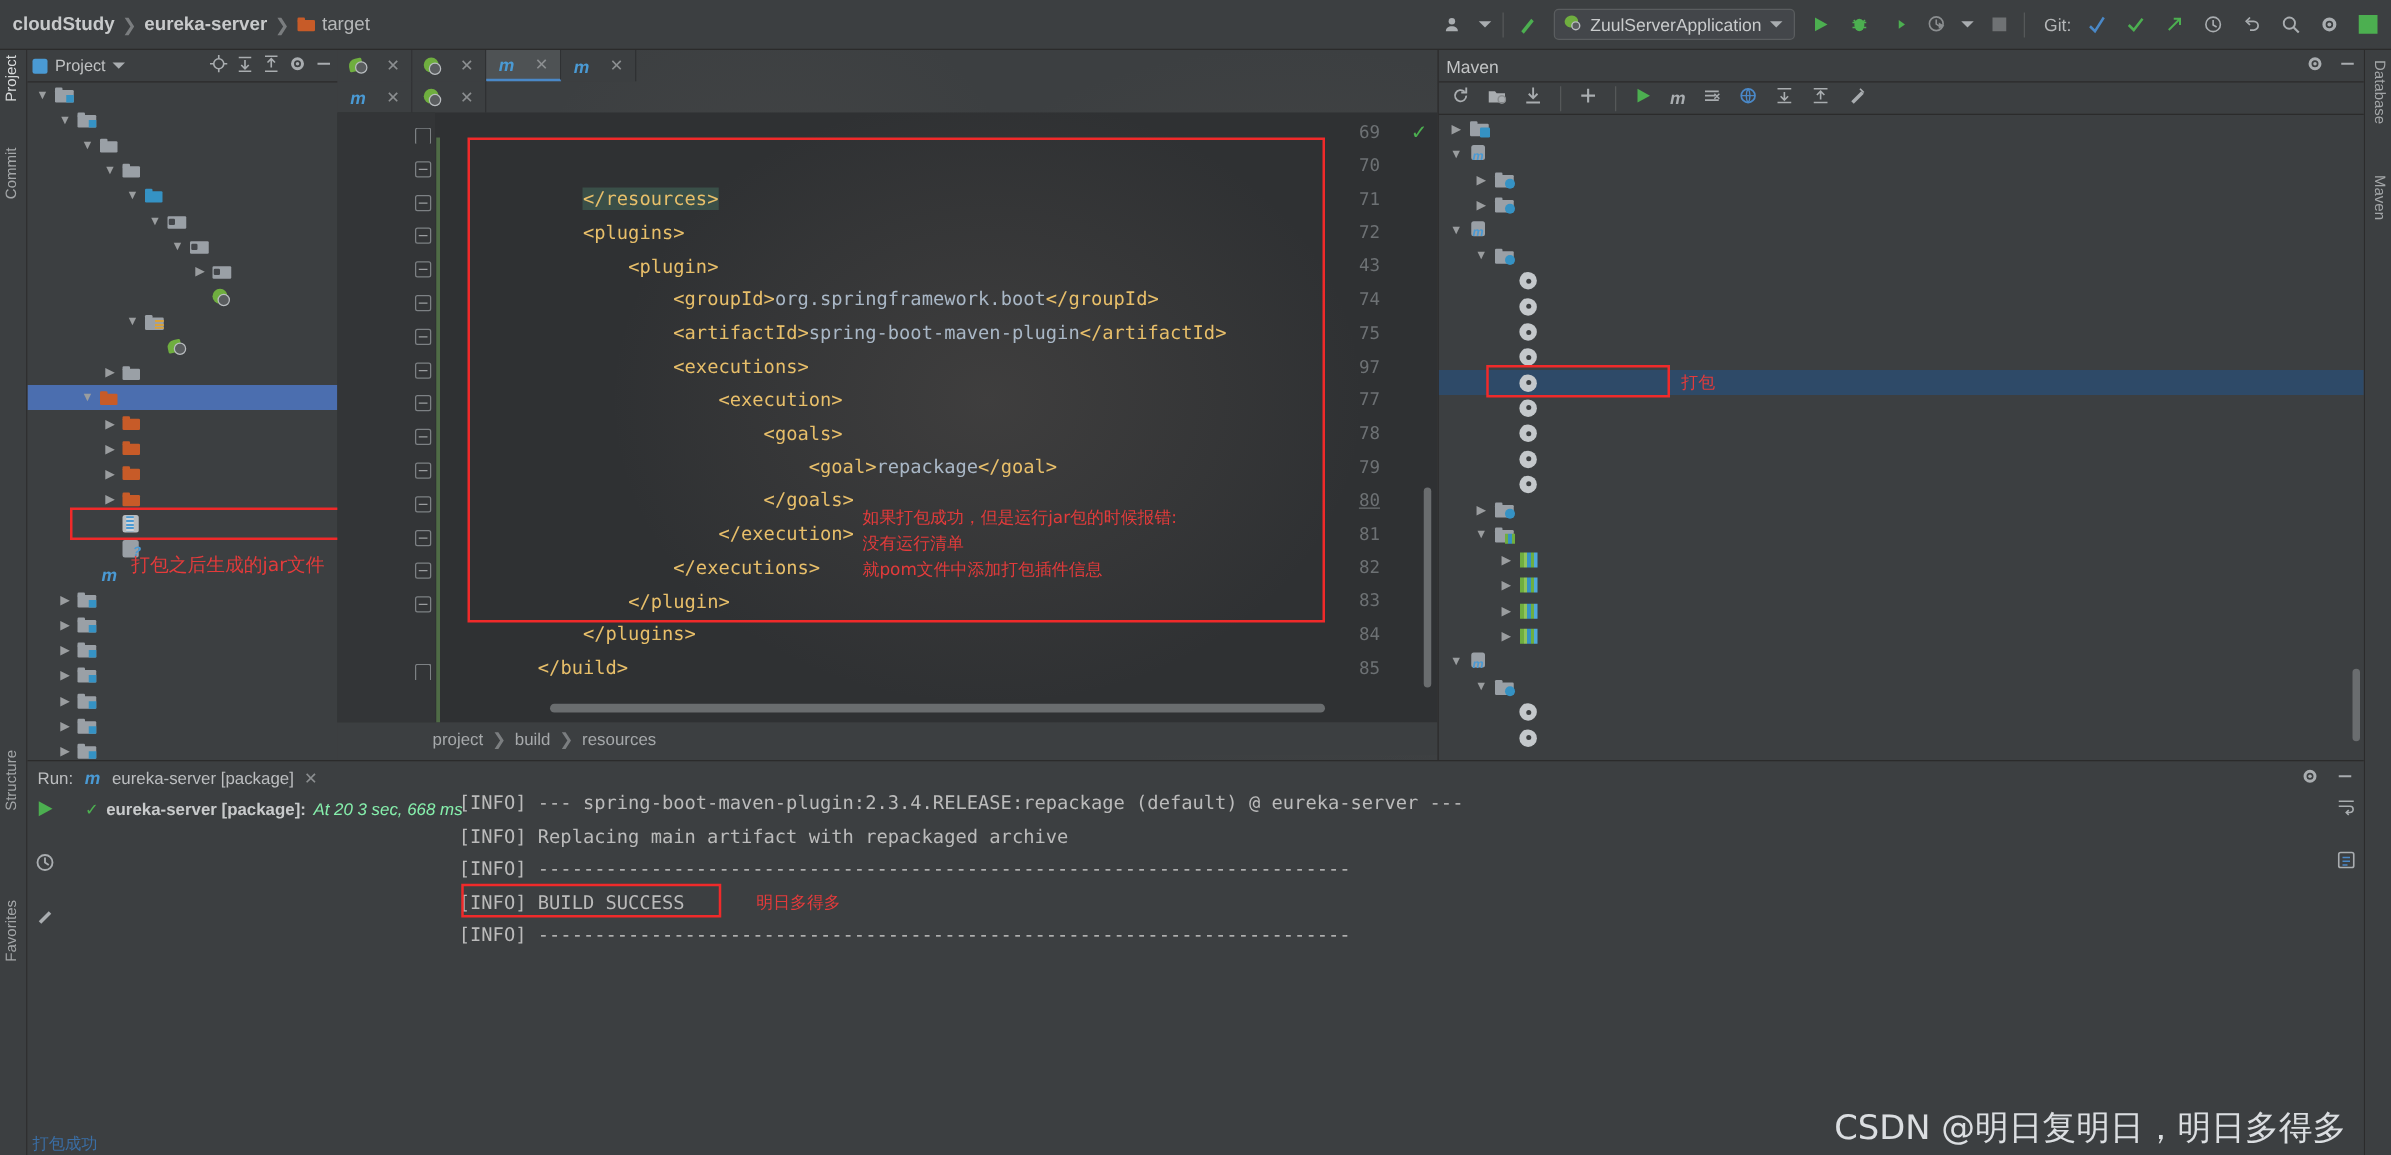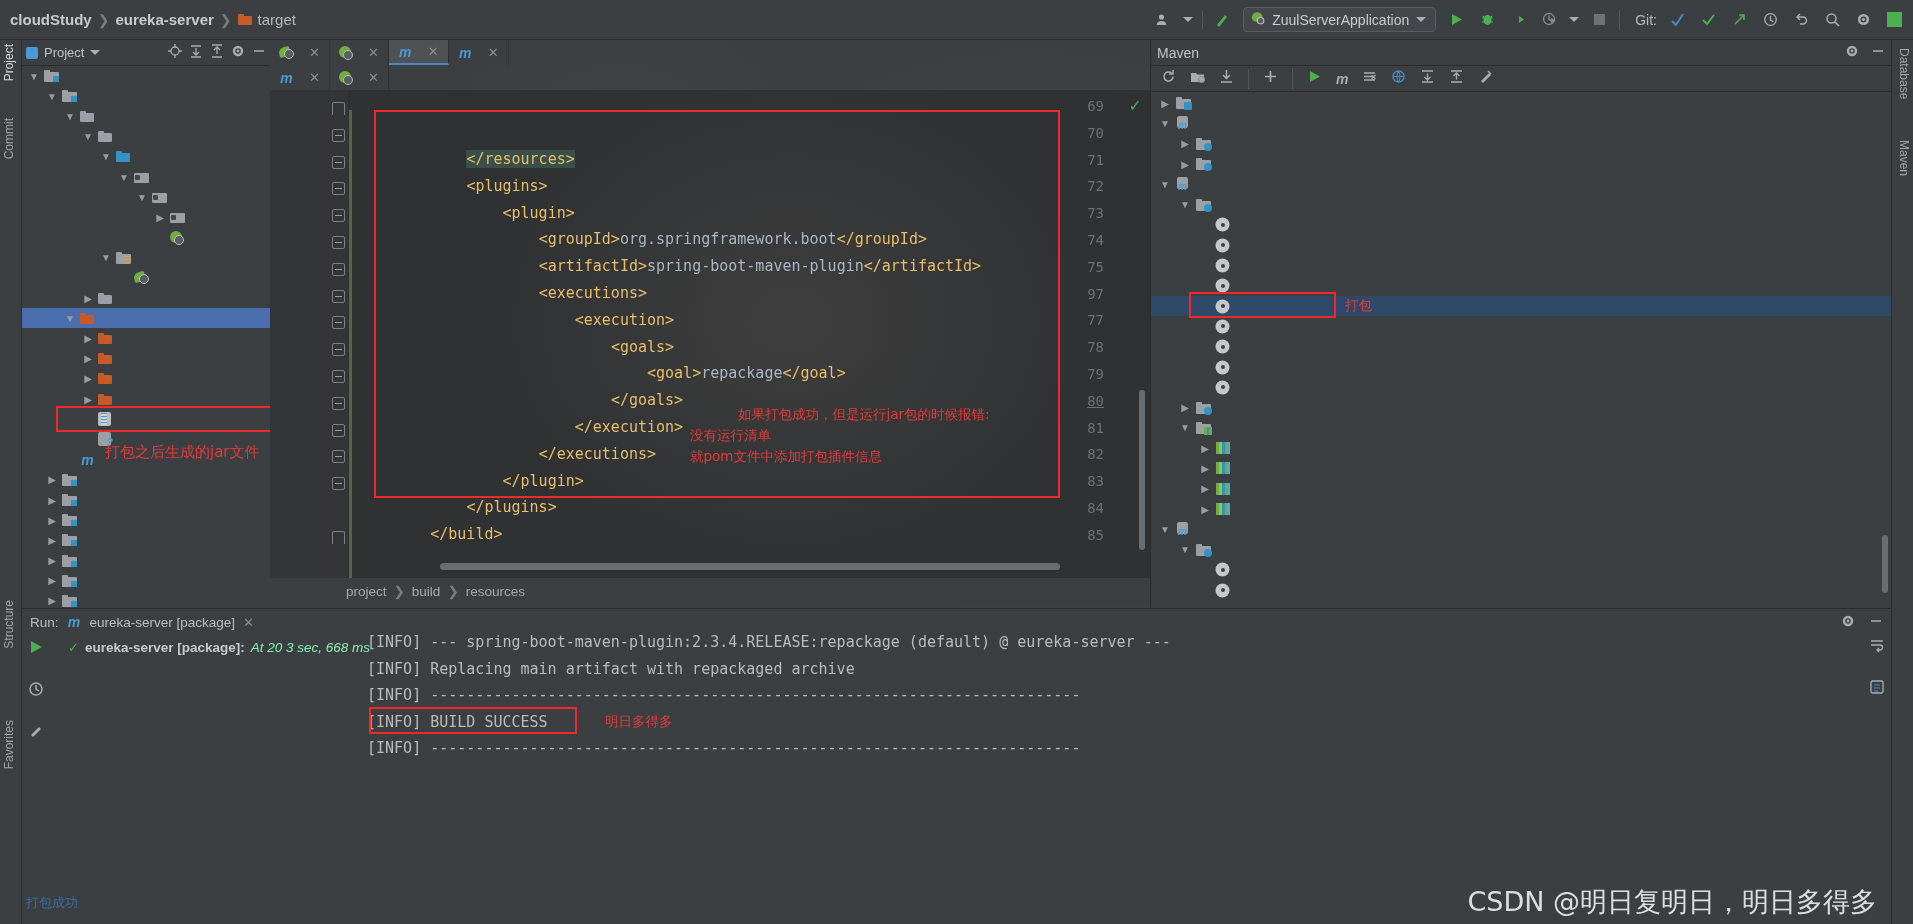--- a/index.html
+++ b/index.html
@@ -222,21 +222,21 @@
     font-family:"DejaVu Sans Mono", monospace; font-size:15px; line-height:26.5px;
     color:#bbbbbb; white-space:pre; overflow:hidden;
   }
   .cline{position:absolute;left:0;white-space:pre;}
   .run-left-icons{position:absolute;left:6px;top:30px;display:flex;flex-direction:column;gap:22px;align-items:center;color:#a9adb0;}
   .run-rail-right{position:absolute;right:6px;top:28px;display:flex;flex-direction:column;gap:22px;align-items:center;color:#a9adb0;}
   .watermark{
     position:absolute; right:14px; bottom:4px; font-size:27px; color:#e9ecef;
     font-family:"DejaVu Sans", sans-serif; opacity:.92; white-space:nowrap;
   }
-  .status-cn{position:absolute;left:26px;bottom:12px;color:#3a6ea5;font-size:13px;font-family:"DejaVu Sans",sans-serif;white-space:nowrap;}
+  .status-cn{position:absolute;left:26px;bottom:0px;color:#3a6ea5;font-size:13px;font-family:"DejaVu Sans",sans-serif;white-space:nowrap;}
 </style>
 </head>
 <body>
 
 <div id="app">
 
   <div class="topbar">
     <div class="breadcrumb">
       <span class="bc-seg">cloudStudy</span>
       <span class="bc-sep">❯</span>
@@ -604,21 +604,21 @@
     <div class="gutter"></div>
     <div id="gutter-lines">
         <div class="lineno" style="top: 8px;">69</div>
         <div class="foldmark cap" style="top: 12px;"></div>
         <div class="lineno" style="top: 34.8px;">70</div>
         <div class="foldmark box" style="top: 38.8px;"></div>
         <div class="lineno" style="top: 61.6px;">71</div>
         <div class="foldmark box" style="top: 65.6px;"></div>
         <div class="lineno" style="top: 88.4px; text-align: right;">72</div>
         <div class="foldmark box" style="top: 92.4px;"></div>
-        <div class="lineno" style="top: 115.2px;">73</div>
+        <div class="lineno" style="top: 115.2px;">43</div>
         <div class="foldmark box" style="top: 119.2px;"></div>
         <div class="lineno" style="top: 142px;">74</div>
         <div class="foldmark box" style="top: 146px;"></div>
         <div class="lineno" style="top: 168.8px;">75</div>
         <div class="foldmark box" style="top: 172.8px;"></div>
         <div class="lineno" style="top: 195.6px;">97</div>
         <div class="foldmark box" style="top: 199.6px;"></div>
         <div class="lineno" style="top: 222.4px;">77</div>
         <div class="foldmark box" style="top: 226.4px;"></div>
         <div class="lineno" style="top: 249.2px;">78</div>
@@ -637,21 +637,21 @@
         <div class="lineno" style="top: 436.8px;">85</div>
         <div class="foldmark cap" style="top: 440.8px;"></div>
       </div>
     <div class="greenbar" style="top:20px;height:470px;"></div>
     <div class="code" id="code-lines"><div class="cl" style="top: 8px;"><span class="txt">            </span><span class="hl"><span class="tg">&lt;/resources&gt;</span></span></div><div class="cl" style="top: 34.8px;"><span class="txt">            </span><span class="tg">&lt;plugins&gt;</span></div><div class="cl" style="top: 61.6px;"><span class="txt">                </span><span class="tg">&lt;plugin&gt;</span></div><div class="cl" style="top: 88.4px;"><span class="txt">                    </span><span class="tg">&lt;groupId&gt;</span><span class="txt">org.springframework.boot</span><span class="tg">&lt;/groupId&gt;</span></div><div class="cl" style="top: 115.2px;"><span class="txt">                    </span><span class="tg">&lt;artifactId&gt;</span><span class="txt">spring-boot-maven-plugin</span><span class="tg">&lt;/artifactId&gt;</span></div><div class="cl" style="top: 142px;"><span class="txt">                    </span><span class="tg">&lt;executions&gt;</span></div><div class="cl" style="top: 168.8px;"><span class="txt">                        </span><span class="tg">&lt;execution&gt;</span></div><div class="cl" style="top: 195.6px;"><span class="txt">                            </span><span class="tg">&lt;goals&gt;</span></div><div class="cl" style="top: 222.4px;"><span class="txt">                                </span><span class="tg">&lt;goal&gt;</span><span class="txt">repackage</span><span class="tg">&lt;/goal&gt;</span></div><div class="cl" style="top: 249.2px;"><span class="txt">                            </span><span class="tg">&lt;/goals&gt;</span></div><div class="cl" style="top: 276px;"><span class="txt">                        </span><span class="tg">&lt;/execution&gt;</span></div><div class="cl" style="top: 302.8px;"><span class="txt">                    </span><span class="tg">&lt;/executions&gt;</span></div><div class="cl" style="top: 329.6px;"><span class="txt">                </span><span class="tg">&lt;/plugin&gt;</span></div><div class="cl" style="top: 356.4px;"><span class="txt">            </span><span class="tg">&lt;/plugins&gt;</span></div><div class="cl" style="top: 383.2px;"><span class="txt">        </span><span class="tg">&lt;/build&gt;</span></div><div class="cl" style="top: 410px;"><span class="txt"></span></div><div class="cl" style="top: 436.8px;"><span class="txt">    </span><span class="tg">&lt;/project&gt;</span></div></div>
     <div class="check-ok">✓</div>
     <div class="editor-vscroll"></div>
     <div class="editor-hscroll"></div>
 
     <div id="editor-annotation" style="position:absolute;left:420px;top:314px;">
-        <div class="redtext cn" style="position: static; line-height: 21px; margin-left: 48px;">如果打包成功，但是运行jar包的时候报错:</div>
+        <div class="redtext cn" style="position: static; line-height: 21px;">如果打包成功，但是运行jar包的时候报错:</div>
         <div class="redtext cn" style="position: static; line-height: 21px;">没有运行清单</div>
         <div class="redtext cn" style="position: static; line-height: 21px;">就pom文件中添加打包插件信息</div>
       </div>
   </div>
 
   <div class="redbox" style="left:374px; top:110px; width:686px; height:388px;"></div>
 
   <div class="ebread">
     <span>project</span>
     <span class="sep">❯</span>

